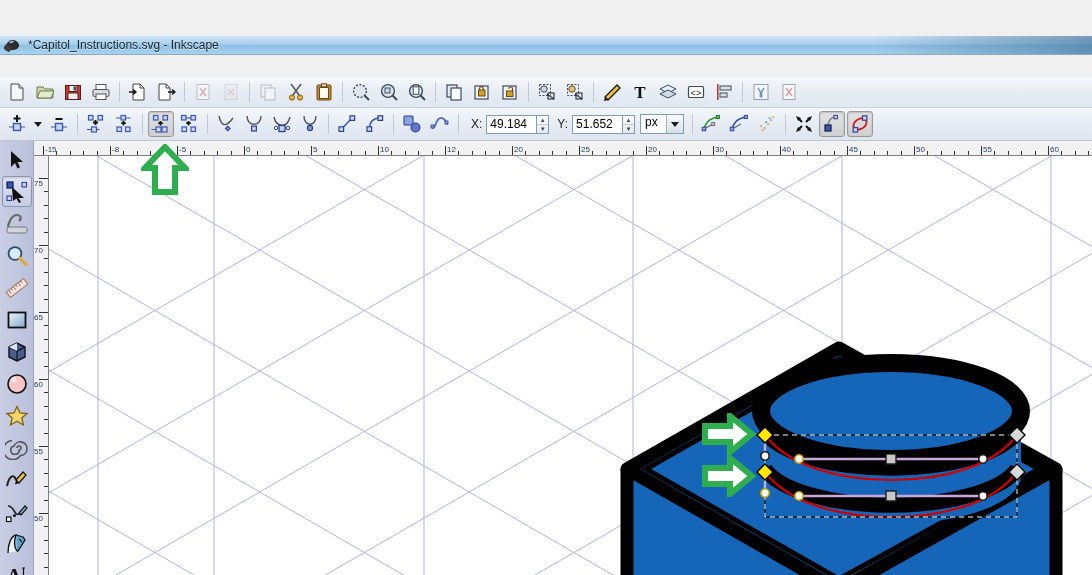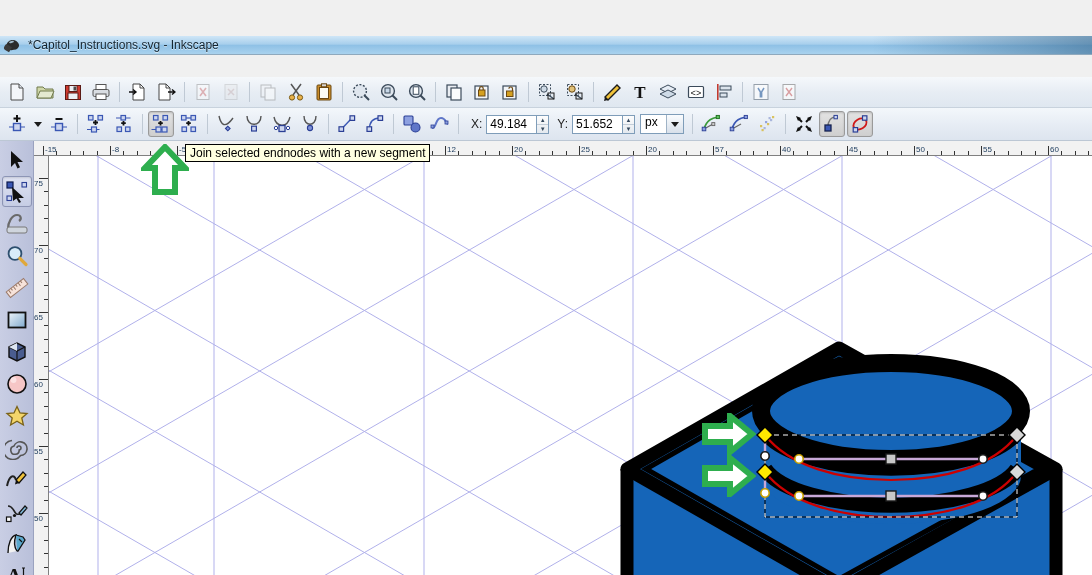--- a/index.html
+++ b/index.html
@@ -769,21 +769,21 @@
       <div class="rtick minor" style="left: 571.8px;"></div>
       <div class="rtick minor" style="left: 585.2px;"></div>
       <div class="rtick minor" style="left: 598.6px;"></div>
       <div class="rtick major" style="left: 612px;"></div>
       <div class="rlabel" style="left: 614px;">20</div>
       <div class="rtick minor" style="left: 625.4px;"></div>
       <div class="rtick minor" style="left: 638.8px;"></div>
       <div class="rtick minor" style="left: 652.2px;"></div>
       <div class="rtick minor" style="left: 665.6px;"></div>
       <div class="rtick major" style="left: 679px;"></div>
-      <div class="rlabel" style="left: 681px;">57</div>
+      <div class="rlabel" style="left: 681px;">30</div>
       <div class="rtick minor" style="left: 692.4px;"></div>
       <div class="rtick minor" style="left: 705.8px;"></div>
       <div class="rtick minor" style="left: 719.2px;"></div>
       <div class="rtick minor" style="left: 732.6px;"></div>
       <div class="rtick major" style="left: 746px;"></div>
       <div class="rlabel" style="left: 748px;">40</div>
       <div class="rtick minor" style="left: 759.4px;"></div>
       <div class="rtick minor" style="left: 772.8px;"></div>
       <div class="rtick minor" style="left: 786.2px;"></div>
       <div class="rtick minor" style="left: 799.6px;"></div>
@@ -964,23 +964,20 @@
         </g>
 
         <g fill="#c8c8c8" stroke="#1a1a1a" stroke-width="1.4">
           <rect x="837" y="298" width="10" height="10"></rect>
           <rect x="837" y="335" width="10" height="10"></rect>
         </g>
       </g>
     </svg>
   </div>
 
-  <div class="tooltip">
-    <span>Join selected endnodes with a new segment</span>
-  </div>
 
   <svg class="anno" style="left:141px; top:108px;" width="48" height="52" viewBox="0 0 48 52">
     <path d="M24 3 L44 24 L34 24 L34 48 L14 48 L14 24 L4 24 Z" fill="#ffffff" stroke="#2eae4e" stroke-width="6" stroke-linejoin="miter"></path>
   </svg>
 
   <svg class="anno" style="left:702px; top:377px;" width="54" height="42" viewBox="0 0 54 42">
     <path d="M3 13 L28 13 L28 3 L50 21 L28 39 L28 29 L3 29 Z" fill="#ffffff" stroke="#2eae4e" stroke-width="6" stroke-linejoin="miter"></path>
   </svg>
 
   <svg class="anno" style="left:702px; top:419px;" width="54" height="42" viewBox="0 0 54 42">

